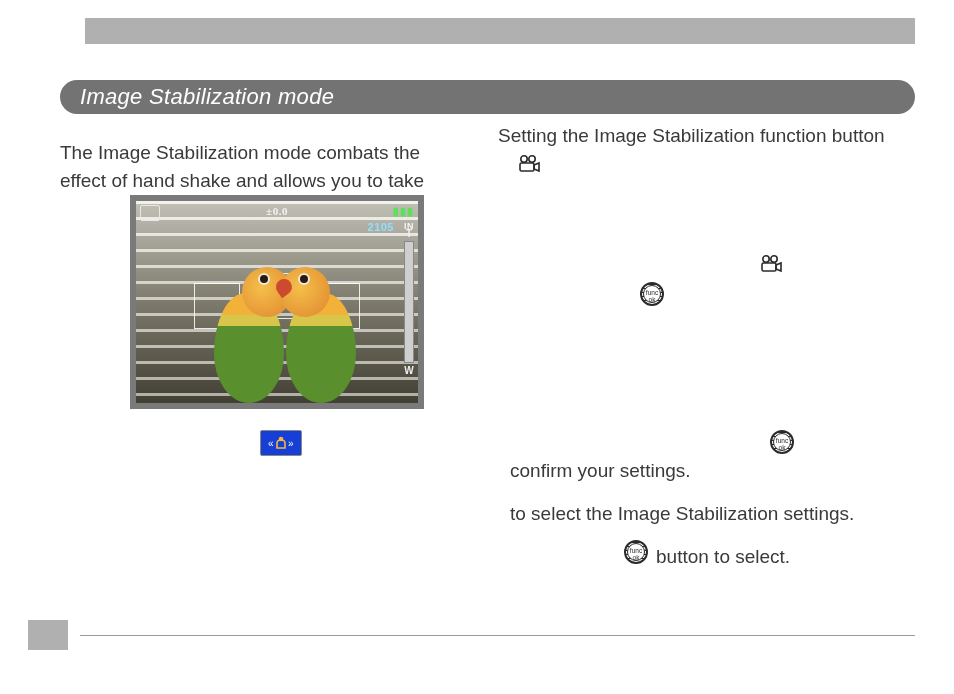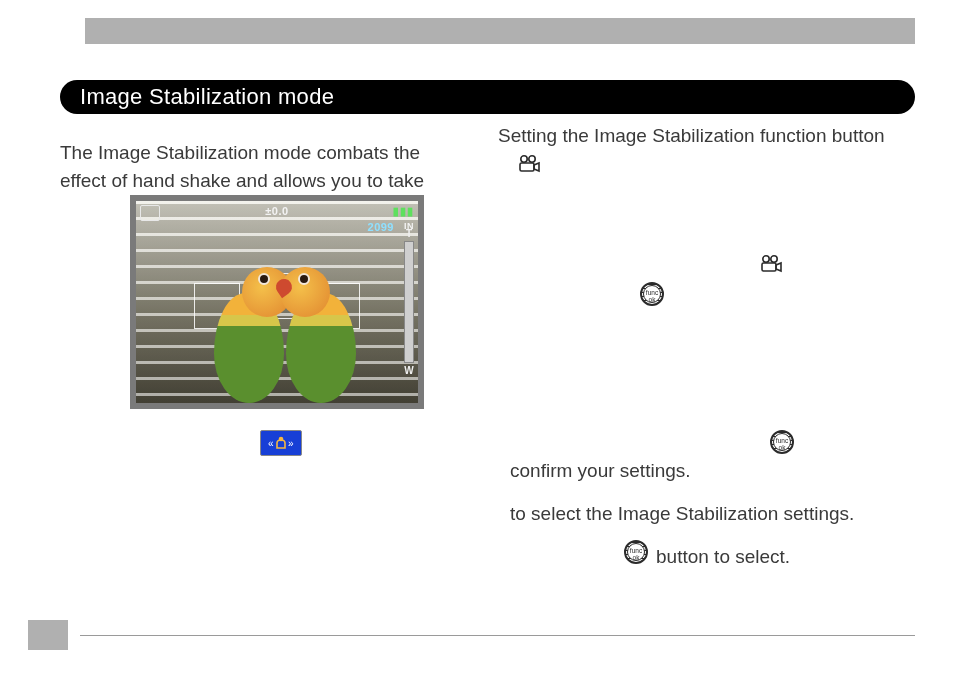--- a/index.html
+++ b/index.html
@@ -41,22 +41,23 @@
     height: 0;
     border-top: 1px solid #9a9a9a;
   }
 
   .heading-pill {
     position: absolute;
     left: 60px;
     top: 80px;
     width: 855px;
     height: 34px;
-    background: #000000;
+    background: #737373;
     border-radius: 17px;
+    font-style: italic;
   }
   .heading-pill span {
     display: inline-block;
     color: #ffffff;
     font-size: 22px;
     line-height: 34px;
     padding-left: 20px;
     letter-spacing: 0.3px;
   }
 
@@ -93,21 +94,21 @@
       ),
       linear-gradient(to bottom, #e4e2d6 0%, #8b8876 55%, #4d4a3c 100%);
   }
   .osd {
     position: absolute;
     font-size: 11px;
     font-weight: 600;
     color: #f3f3f3;
     letter-spacing: .5px;
   }
-  .osd.ev   { left: 50%; top: 4px; transform: translateX(-50%); }
+  .osd.ev   { left: 50%; top: 4px; transform: translateX(-50%); font-family: Liberation Serif, serif; }
   .osd.cnt  { right: 24px; top: 20px; color:#8fe0ff; }
   .osd.in   { right: 4px;  top: 20px; font-size: 9px; padding-left: 26px; }
   .osd.bat  { right: 4px;  top: 4px;  color:#5ee05e; letter-spacing:1px;}
   .osd.icon-left { left: 4px; top: 4px; width:18px; height:14px;
                    border:1px solid #e8e8e8; border-radius:2px;}
   .zoom {
     position: absolute;
     right: 4px;
     top: 40px;
     width: 8px;
@@ -254,21 +255,21 @@
 
   <div class="col col-left">
     <p>The Image Stabilization mode combats the effect of hand shake and allows you to take</p>
   </div>
 
   <div class="preview-wrap">
     <div class="preview">
       <div class="osd icon-left"></div>
       <div class="osd ev">±0.0</div>
       <div class="osd bat">▮▮▮</div>
-      <div class="osd cnt">2099</div>
+      <div class="osd cnt">2105</div>
       <div class="osd in">IN</div>
       <div class="zoom"></div>
 
       <div class="af-box af-l"></div>
       <div class="af-box af-c"></div>
       <div class="af-box af-r"></div>
 
       <div class="bird left">
         <div class="body"></div>
           <div class="head"></div>

